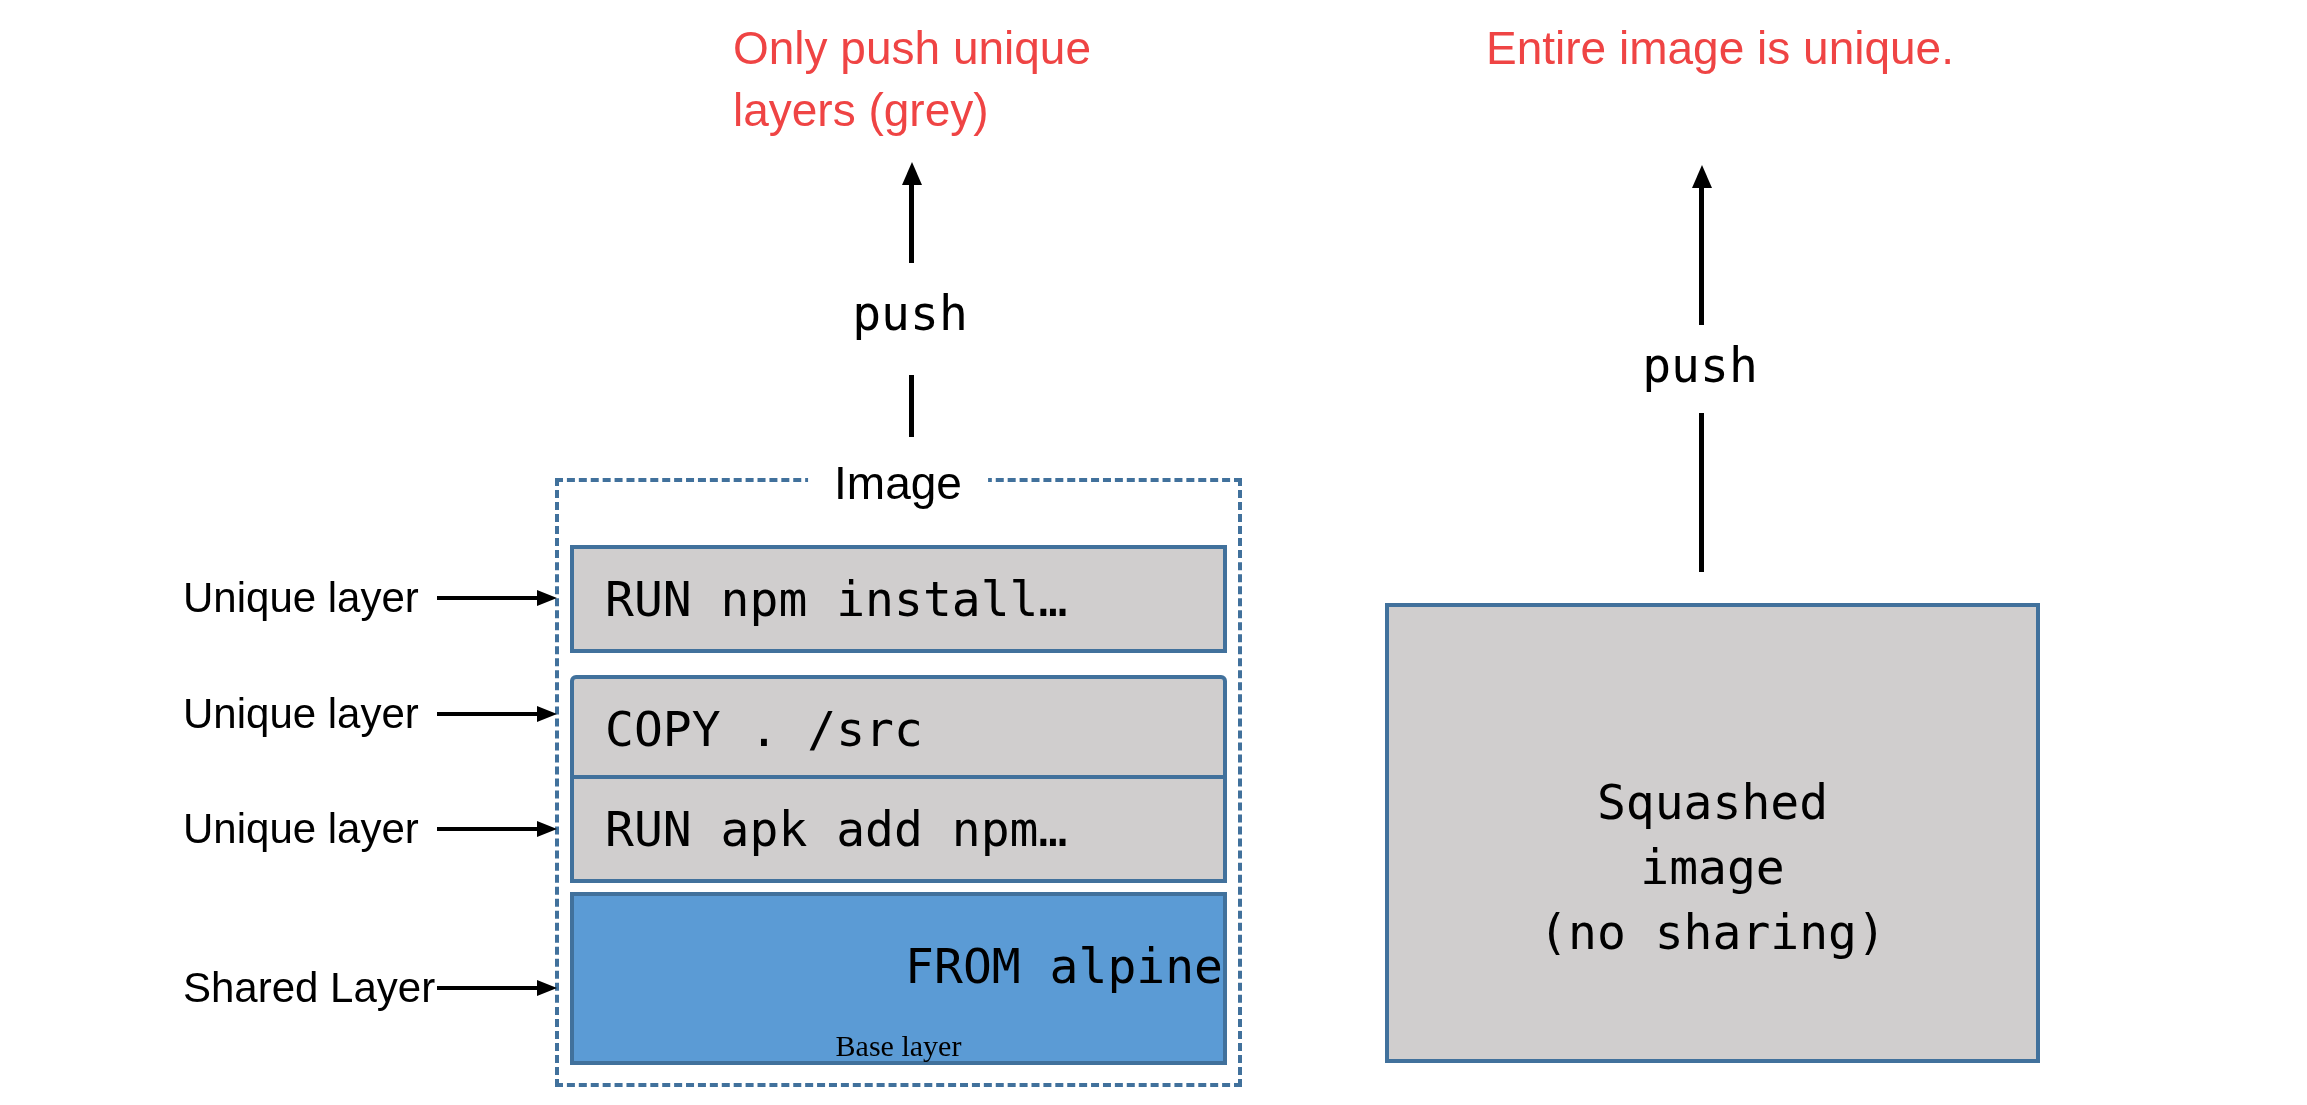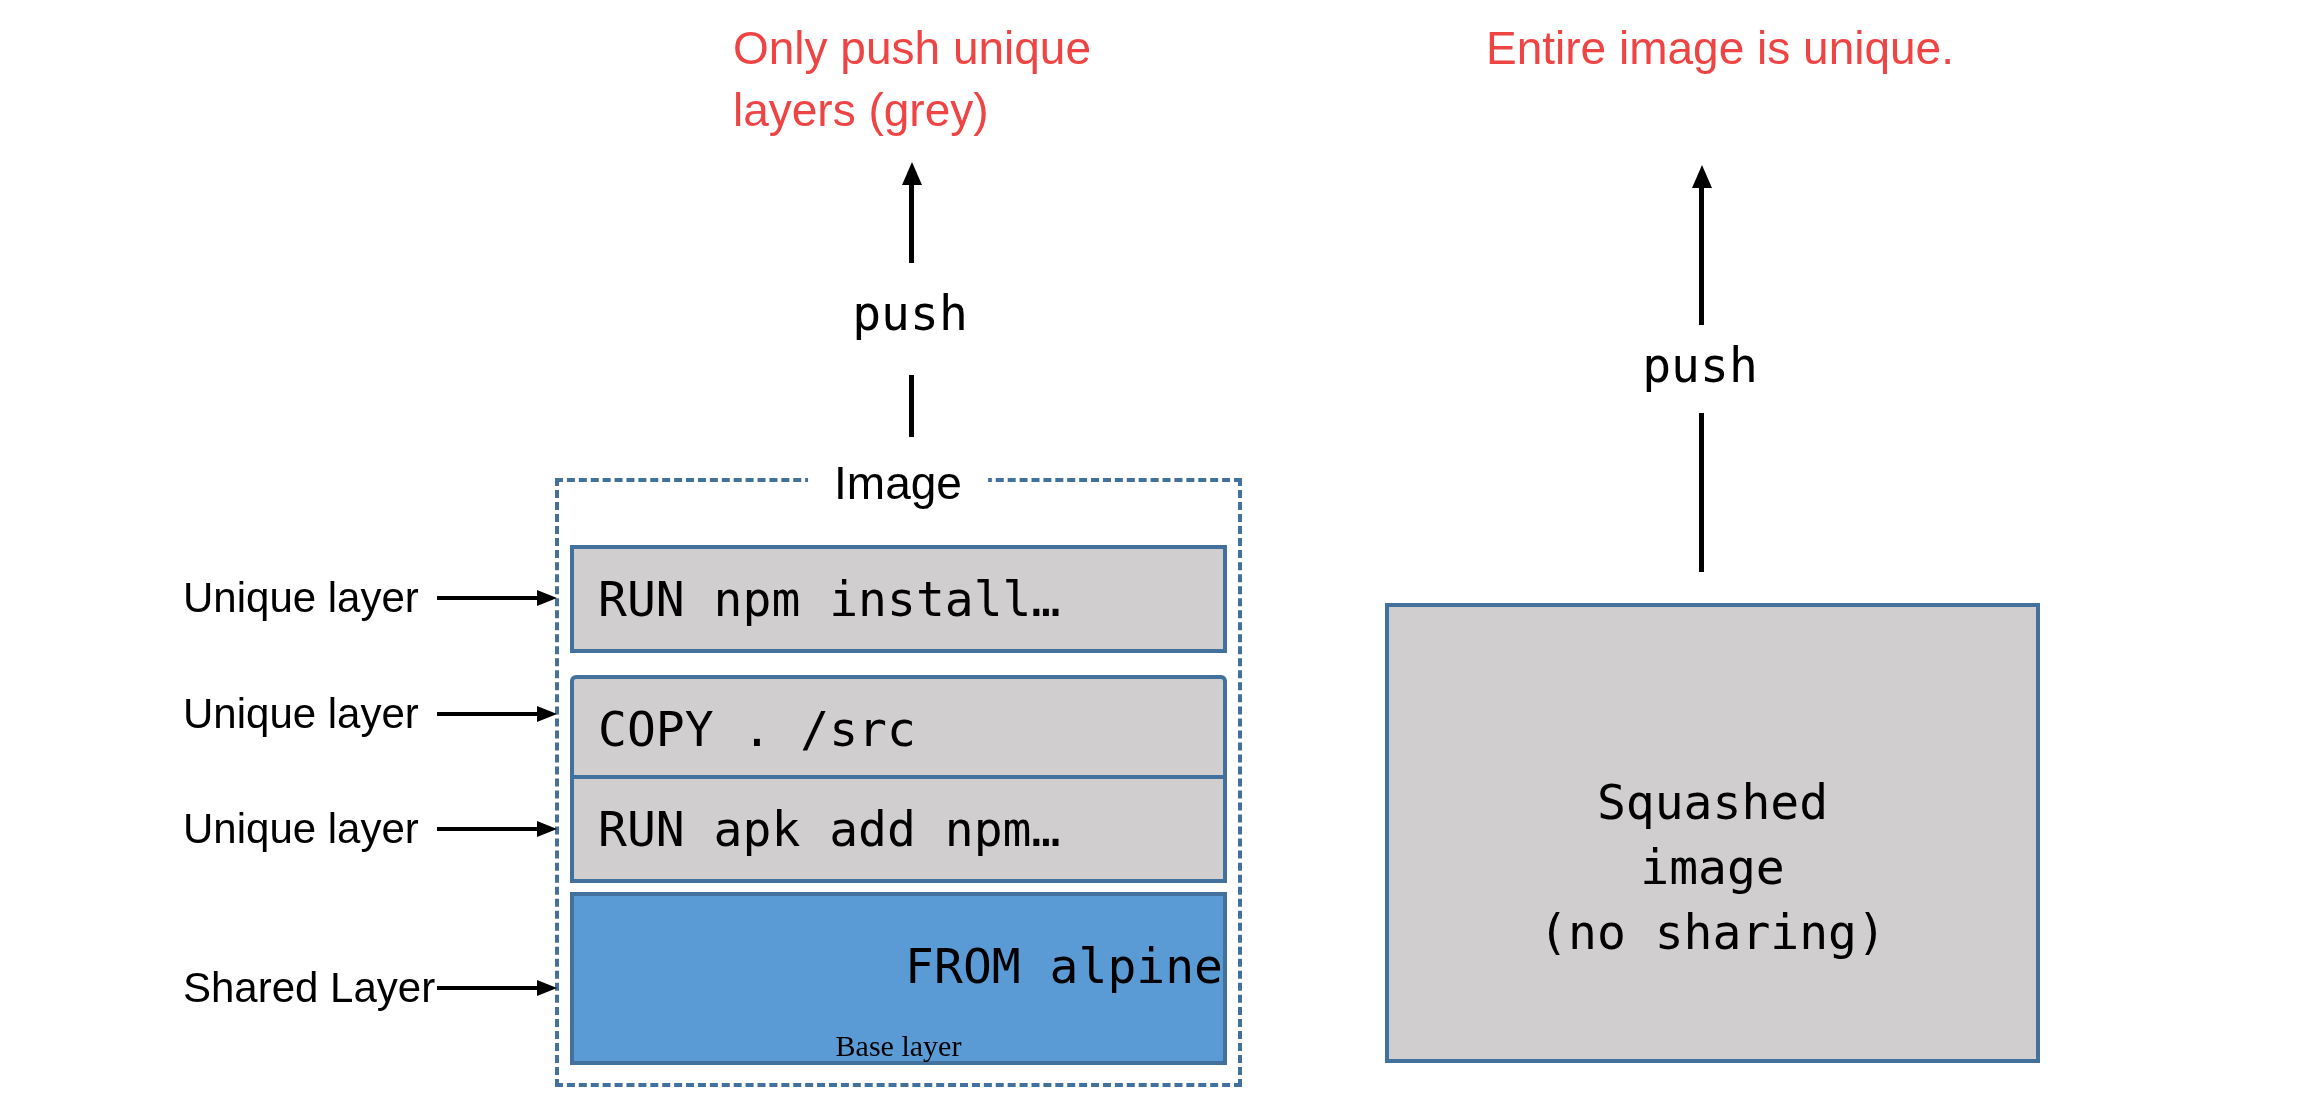--- a/index.html
+++ b/index.html
@@ -61,21 +61,21 @@
     border: 4px solid #41719c;
     box-sizing: border-box;
     display: flex;
     align-items: center;
     font-family: "DejaVu Sans Mono", monospace;
     font-size: 48px;
     white-space: nowrap;
   }
   .layer-grey { background: #d0cece; }
   .layer-blue { background: #5b9bd5; justify-content: flex-end; }
-  .layer .code { padding-left: 24px; }
+  .layer .code { padding-left: 31px; }
   .base-layer-note {
     position: absolute;
     left: 0; right: 0;
     text-align: center;
     font-family: Liberation Serif, serif;
     font-size: 30px;
     line-height: 38px;
   }
   .row-label {
     position: absolute;

